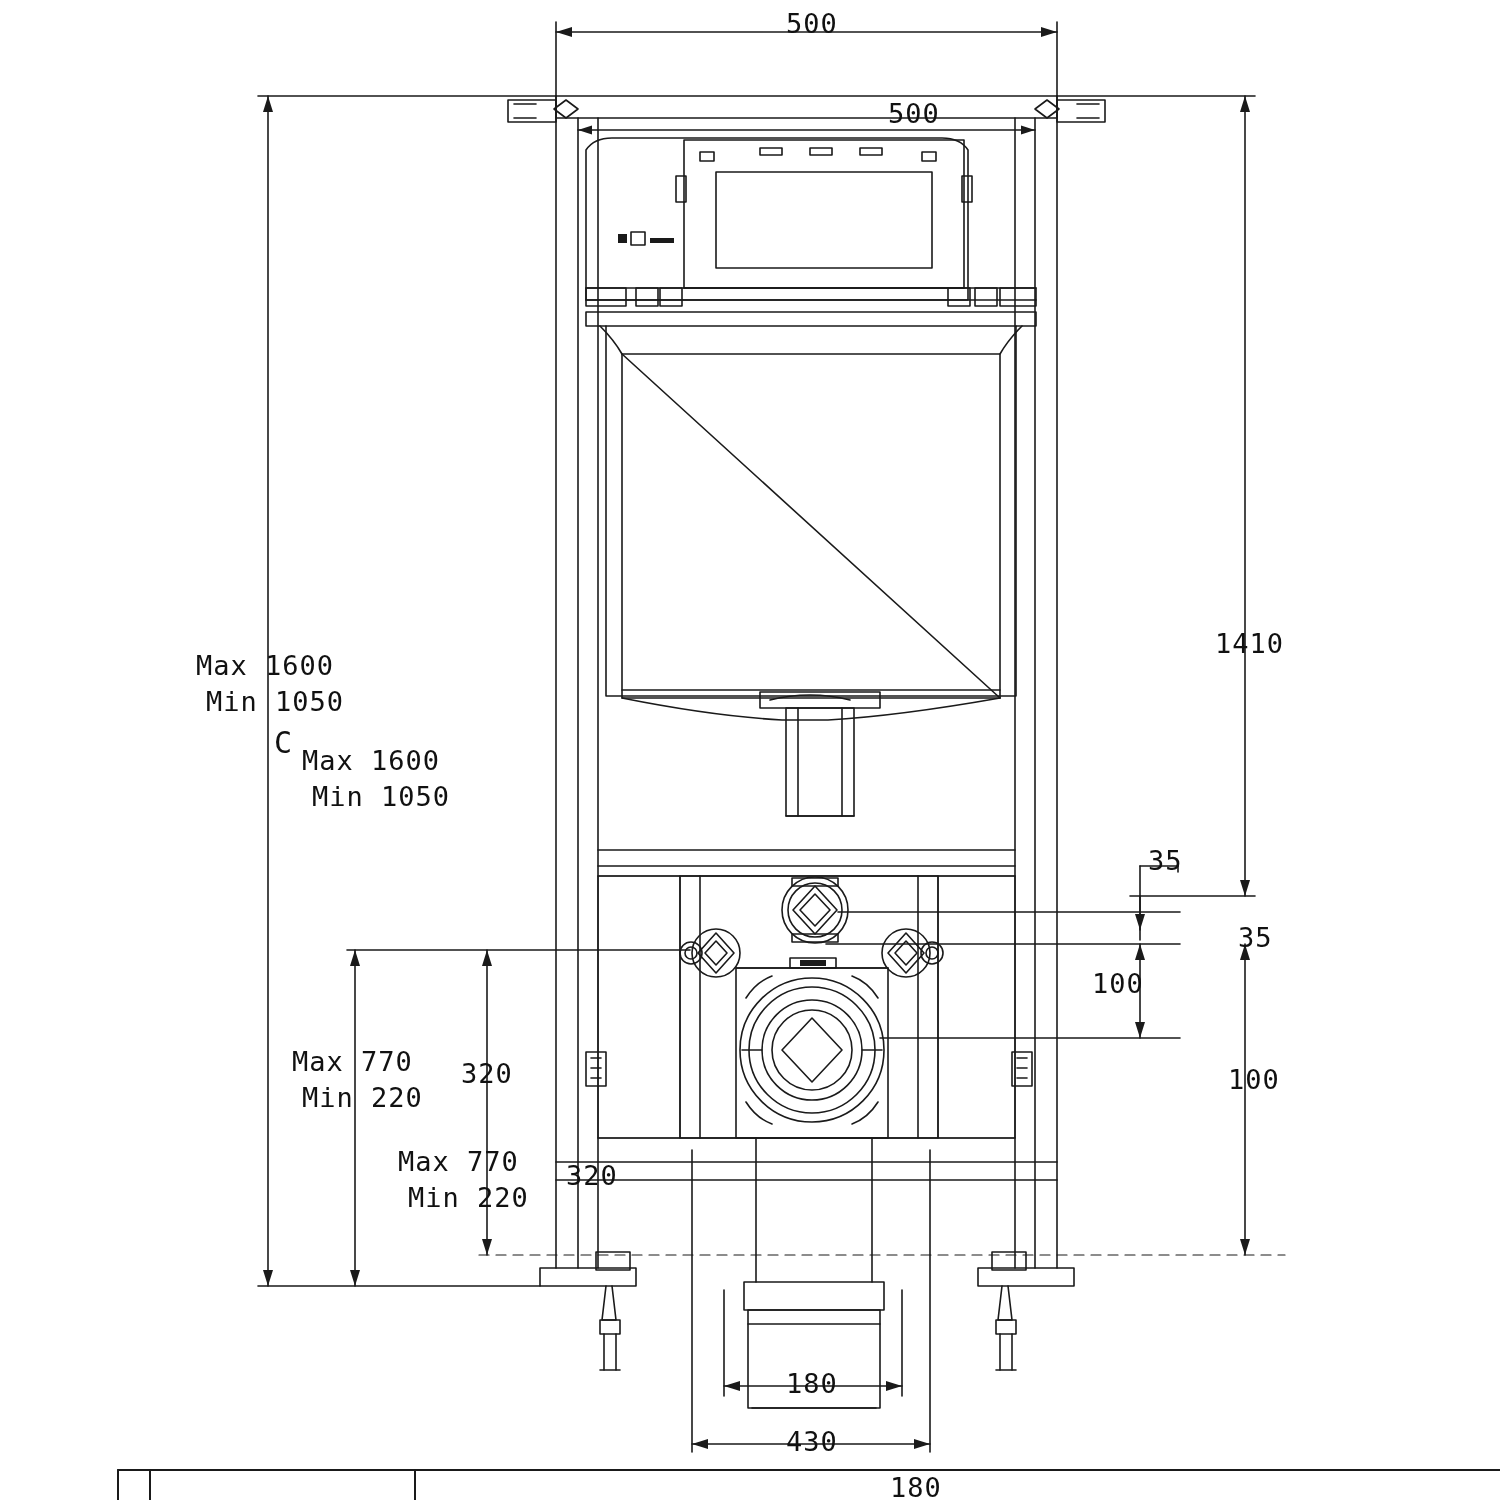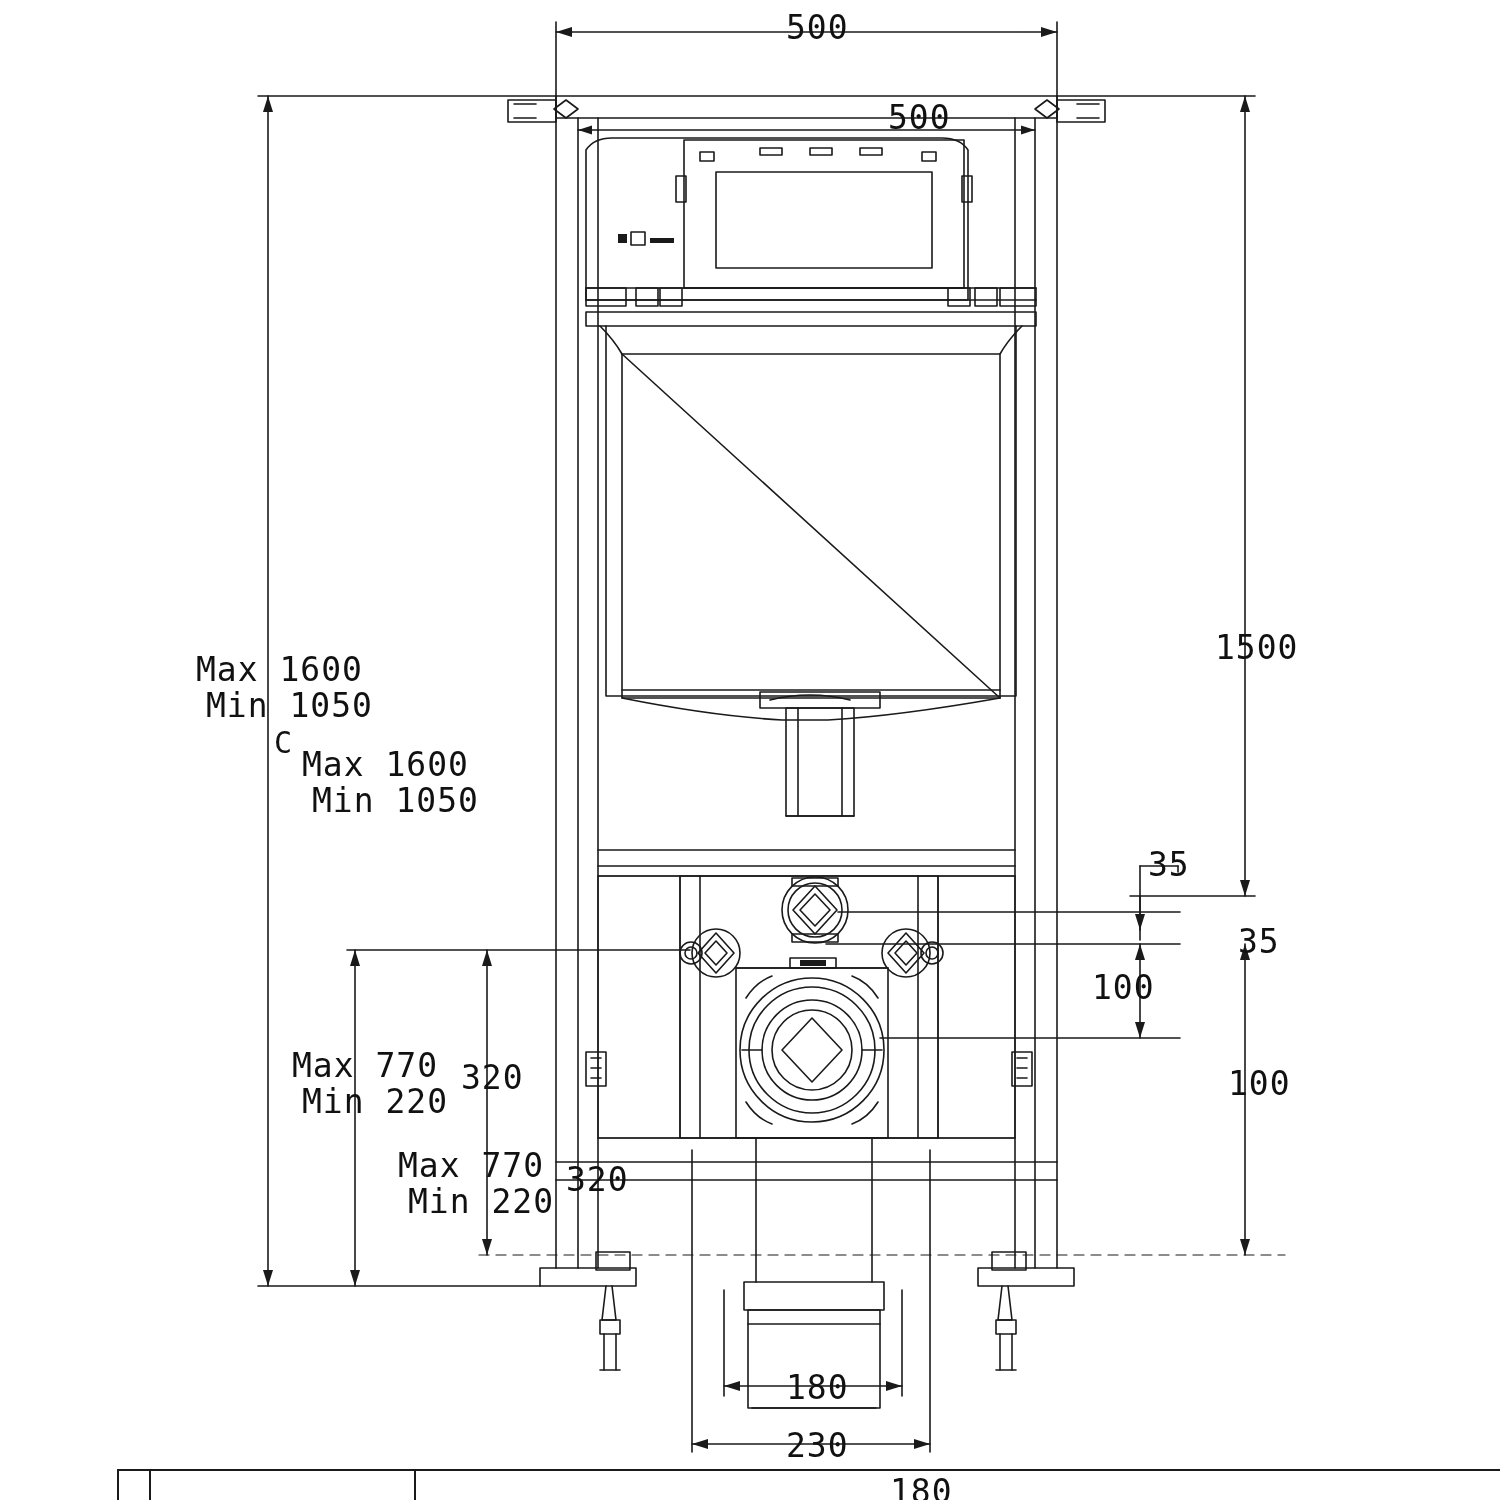--- a/index.html
+++ b/index.html
@@ -1,20 +1,20 @@
 <!DOCTYPE html>
 <html><head>
 <meta charset="utf-8">
 <style>
   html,body{margin:0;padding:0;background:#ffffff;}
   body{width:1500px;height:1500px;position:relative;overflow:hidden;
        font-family:"DejaVu Sans Mono","Liberation Mono",monospace;color:#1a1a1a;}
   #stage{position:absolute;inset:0;}
   svg.draw{position:absolute;left:0;top:0;width:1500px;height:1500px;}
-  .lbl{position:absolute;font-size:33px;letter-spacing:1px;white-space:pre;color:#111;}
+  .lbl{position:absolute;font-size:27px;letter-spacing:1px;white-space:pre;color:#111;}
   .center{text-align:right;}
 </style>
 </head>
 <body>
 
 <div id="stage">
 
   <svg class="draw" viewBox="0 0 1500 1500">
     <g fill="none" stroke="#1a1a1a" stroke-width="1.6" stroke-linecap="round" stroke-linejoin="round">
 
@@ -266,37 +266,37 @@
       <line x1="118" y1="1470" x2="1500" y2="1470" stroke-width="2"></line>
       <line x1="150" y1="1470" x2="150" y2="1500" stroke-width="2"></line>
       <line x1="415" y1="1470" x2="415" y2="1500" stroke-width="2"></line>
       <line x1="118" y1="1470" x2="118" y2="1500" stroke-width="2"></line>
     </g>
   </svg>
 
   <div class="lbl" style="left:786px;top:8px;">500</div>
   <div class="lbl" style="left:888px;top:98px;">500</div>
 
-  <div class="lbl" style="left:1215px;top:628px;">1500</div>
+  <div class="lbl" style="left:1215px;top:628px;">1410</div>
   <div class="lbl" style="left:1148px;top:845px;">35</div>
   <div class="lbl" style="left:1238px;top:922px;">35</div>
   <div class="lbl" style="left:1092px;top:968px;">100</div>
   <div class="lbl" style="left:1228px;top:1064px;">100</div>
 
   <div class="lbl center" style="left:196px;top:650px;">Max 1600</div>
   <div class="lbl center" style="left:206px;top:686px;">Min 1050</div>
   <div class="lbl" style="left:274px;top:725px;font-size:30px;">C</div>
   <div class="lbl center" style="left:302px;top:745px;">Max 1600</div>
   <div class="lbl center" style="left:312px;top:781px;">Min 1050</div>
 
   <div class="lbl center" style="left:292px;top:1046px;">Max 770</div>
   <div class="lbl center" style="left:302px;top:1082px;">Min 220</div>
   <div class="lbl center" style="left:398px;top:1146px;">Max 770</div>
   <div class="lbl center" style="left:408px;top:1182px;">Min 220</div>
 
   <div class="lbl" style="left:461px;top:1058px;">320</div>
   <div class="lbl" style="left:566px;top:1160px;">320</div>
 
   <div class="lbl" style="left:786px;top:1368px;">180</div>
-  <div class="lbl" style="left:786px;top:1426px;">230</div>
+  <div class="lbl" style="left:786px;top:1426px;">430</div>
   <div class="lbl" style="left:890px;top:1472px;">180</div>
 
 </div>
 
 </body></html>

